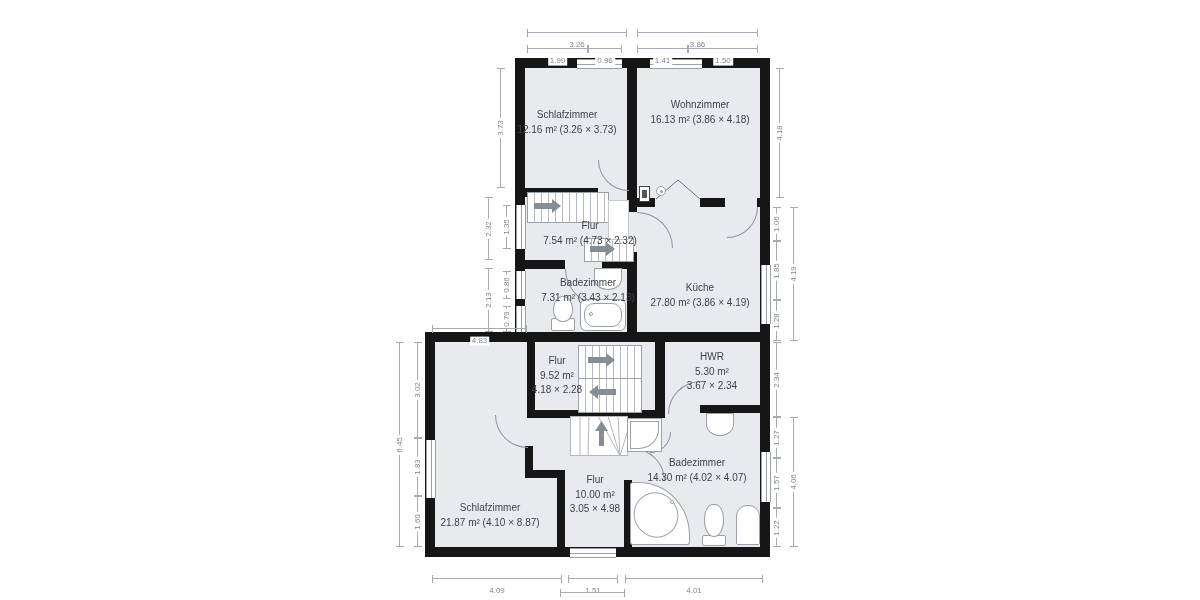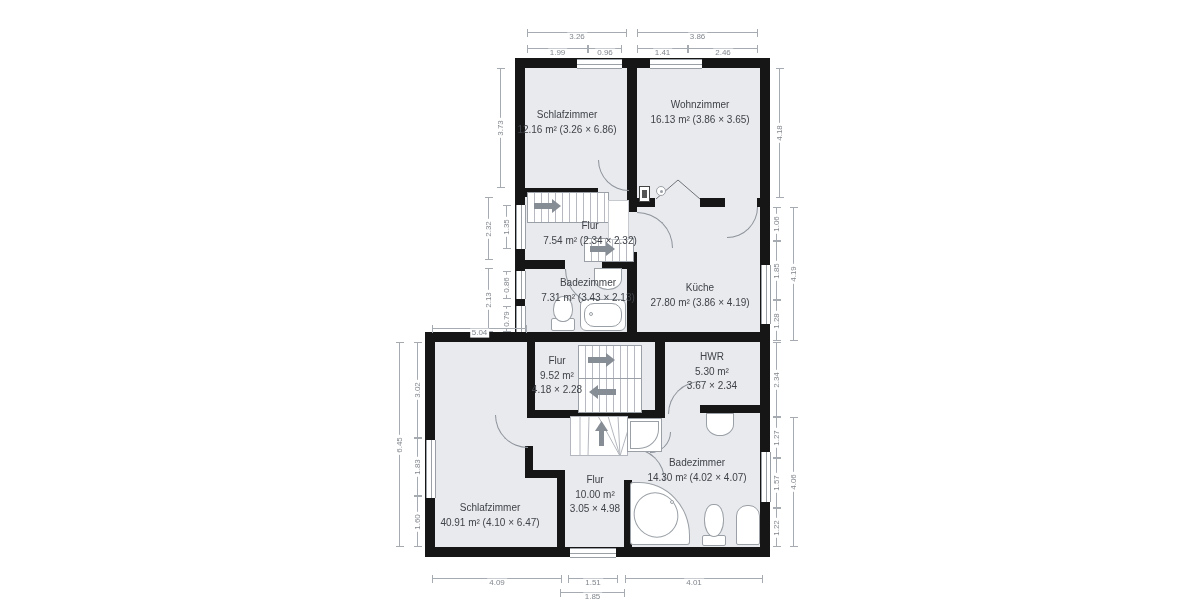--- a/index.html
+++ b/index.html
@@ -26,21 +26,21 @@
               border-left:9px solid #878d95;border-top:7px solid transparent;border-bottom:7px solid transparent;}
   .arr.left{transform:scaleX(-1);}
   .rlab{position:absolute;transform:translate(-50%,-50%);text-align:center;font-size:10px;
         color:#3f4349;line-height:1.45;white-space:nowrap;}
   .dimh{position:absolute;height:0;border-top:1px solid #a6abb2;}
   .dimh::before,.dimh::after{content:"";position:absolute;top:-4px;height:8px;border-left:1px solid #a6abb2;}
   .dimh::before{left:0;} .dimh::after{right:0;}
   .dimv{position:absolute;width:0;border-left:1px solid #a6abb2;}
   .dimv::before,.dimv::after{content:"";position:absolute;left:-4px;width:8px;border-top:1px solid #a6abb2;}
   .dimv::before{top:0;} .dimv::after{bottom:0;}
-  .dlab{position:absolute;left:50%;top:4px;transform:translate(-50%,-50%);background:#fff;
+  .dlab{position:absolute;left:50%;top:12px;transform:translate(-50%,-50%);background:#fff;
         padding:0 2px;font-size:8px;color:#82878e;white-space:nowrap;line-height:1.1;}
   .dimv>.dlab{left:0;top:50%;transform:translate(-50%,-50%) rotate(-90deg);}
   svg{display:block;}
 </style>
 </head>
 <body>
 
 <div id="canvas">
 
   <div class="fill" style="left:525px;top:66px;width:235px;height:266px"></div>
@@ -140,29 +140,29 @@
   <div class="fix" style="left:706px;top:413px;width:28px;height:23px;border-radius:0 0 55% 55%"></div>
   <div class="fix" style="left:630px;top:482px;width:60px;height:63px;border-radius:3px 85% 3px 3px"></div>
   <div class="fix" style="left:634px;top:492px;width:44px;height:46px;border-radius:50%;transform:rotate(-35deg)"></div>
   <div class="fix" style="left:670px;top:500px;width:4px;height:4px;border-radius:50%"></div>
   <div class="fix" style="left:702px;top:535px;width:24px;height:11px;border-radius:2px"></div>
   <div class="fix" style="left:704px;top:504px;width:20px;height:33px;border-radius:45% 45% 50% 50%"></div>
   <div class="fix" style="left:736px;top:505px;width:24px;height:40px;border-radius:11px 11px 2px 2px"></div>
 
   <div class="rlab" style="left:567px;top:122px">
     <div>Schlafzimmer</div>
-    <div>12.16 m² (3.26 × 6.86)</div>
+    <div>12.16 m² (3.26 × 3.73)</div>
   </div>
   <div class="rlab" style="left:700px;top:112px">
     <div>Wohnzimmer</div>
-    <div>16.13 m² (3.86 × 3.65)</div>
+    <div>16.13 m² (3.86 × 4.18)</div>
   </div>
   <div class="rlab" style="left:590px;top:233px">
     <div>Flur</div>
-    <div>7.54 m² (2.34 × 2.32)</div>
+    <div>7.54 m² (4.73 × 2.32)</div>
   </div>
   <div class="rlab" style="left:588px;top:290px">
     <div>Badezimmer</div>
     <div>7.31 m² (3.43 × 2.13)</div>
   </div>
   <div class="rlab" style="left:700px;top:295px">
     <div>Küche</div>
     <div>27.80 m² (3.86 × 4.19)</div>
   </div>
   <div class="rlab" style="left:557px;top:376px">
@@ -174,21 +174,21 @@
     <div>HWR</div>
     <div>5.30 m²</div>
     <div>3.67 × 2.34</div>
   </div>
   <div class="rlab" style="left:697px;top:470px">
     <div>Badezimmer</div>
     <div>14.30 m² (4.02 × 4.07)</div>
   </div>
   <div class="rlab" style="left:490px;top:515px">
     <div>Schlafzimmer</div>
-    <div>40.91 m² (4.10 × 6.47)</div>
+    <div>21.87 m² (4.10 × 8.87)</div>
   </div>
   <div class="rlab" style="left:595px;top:495px">
     <div>Flur</div>
     <div>10.00 m²</div>
     <div>3.05 × 4.98</div>
   </div>
 
   <div class="dimh" style="left:527px;top:32px;width:100px">
       <span class="dlab">3.26</span>
     </div>
@@ -198,21 +198,21 @@
   <div class="dimh" style="left:527px;top:48px;width:61px">
       <span class="dlab">1.99</span>
     </div>
   <div class="dimh" style="left:588px;top:48px;width:34px">
       <span class="dlab">0.96</span>
     </div>
   <div class="dimh" style="left:637px;top:48px;width:51px">
       <span class="dlab">1.41</span>
     </div>
   <div class="dimh" style="left:688px;top:48px;width:70px">
-      <span class="dlab">2.46</span>
+      <span class="dlab">1.50</span>
     </div>
 
   <div class="dimv" style="left:500px;top:68px;height:120px">
       <span class="dlab">3.73</span>
     </div>
   <div class="dimv" style="left:506px;top:205px;height:44px">
       <span class="dlab">1.35</span>
     </div>
   <div class="dimv" style="left:488px;top:197px;height:63px">
       <span class="dlab">2.32</span>
@@ -220,21 +220,21 @@
   <div class="dimv" style="left:506px;top:271px;height:28px">
       <span class="dlab">0.86</span>
     </div>
   <div class="dimv" style="left:488px;top:268px;height:64px">
       <span class="dlab">2.13</span>
     </div>
   <div class="dimv" style="left:506px;top:306px;height:26px">
       <span class="dlab">0.79</span>
     </div>
   <div class="dimh" style="left:432px;top:328px;width:95px">
-      <span class="dlab">5.04</span>
+      <span class="dlab">4.83</span>
     </div>
 
   <div class="dimv" style="left:779px;top:68px;height:130px">
       <span class="dlab">4.18</span>
     </div>
   <div class="dimv" style="left:776px;top:207px;height:34px">
       <span class="dlab">1.06</span>
     </div>
   <div class="dimv" style="left:776px;top:241px;height:59px">
       <span class="dlab">1.85</span>

